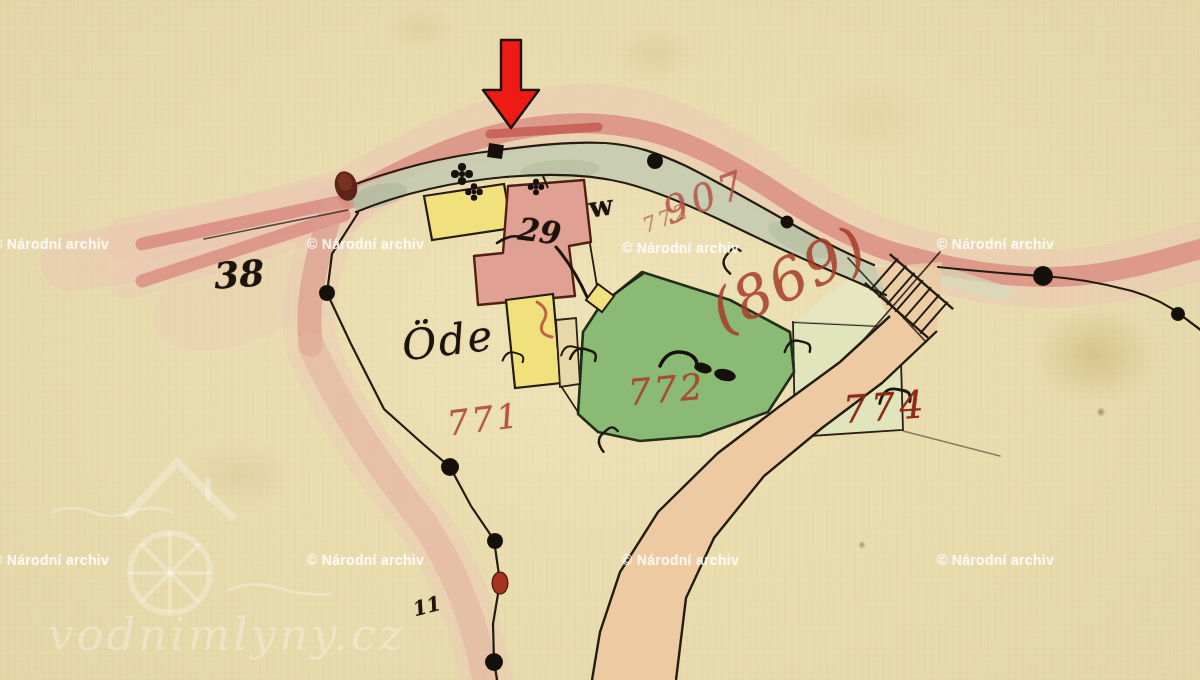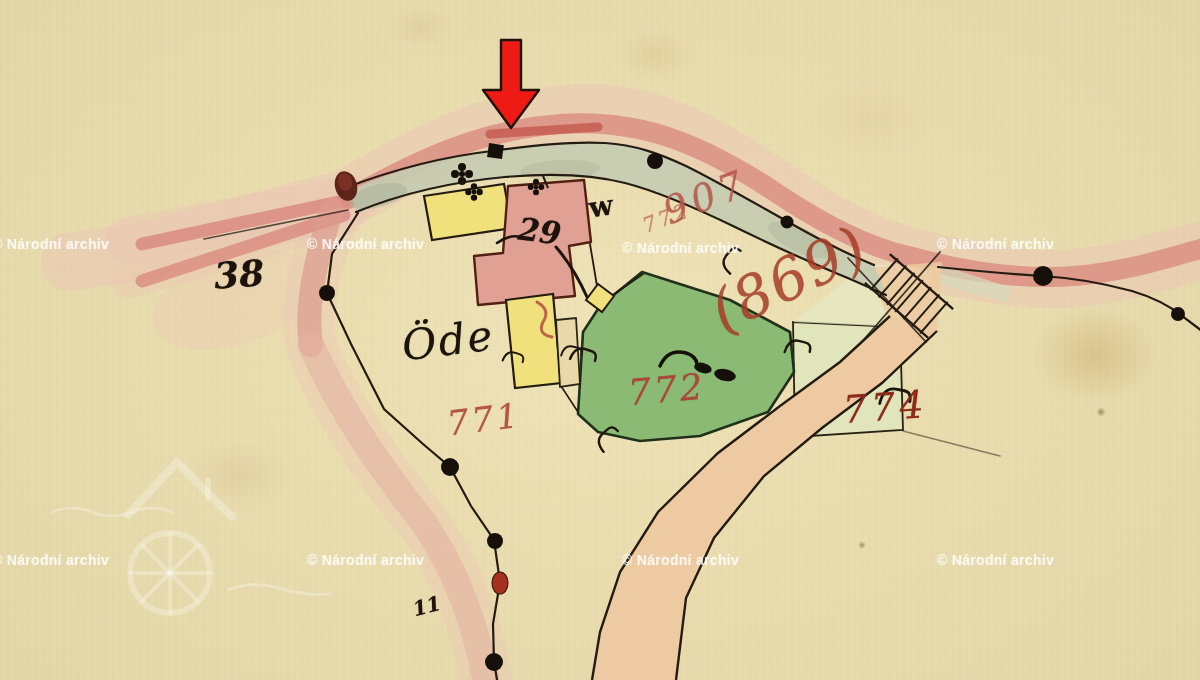--- a/index.html
+++ b/index.html
@@ -206,13 +206,14 @@
 
   <div class="wm" style="left:-8px;top:236px;">© Národní archiv</div>
   <div class="wm" style="left:307px;top:236px;">© Národní archiv</div>
   <div class="wm" style="left:622px;top:240px;">© Národní archiv</div>
   <div class="wm" style="left:937px;top:236px;">© Národní archiv</div>
   <div class="wm" style="left:-8px;top:552px;">© Národní archiv</div>
   <div class="wm" style="left:307px;top:552px;">© Národní archiv</div>
   <div class="wm" style="left:622px;top:552px;">© Národní archiv</div>
   <div class="wm" style="left:937px;top:552px;">© Národní archiv</div>
 
+  <div class="site-wm">vodnimlyny.cz</div>
 </div>
 
 </body></html>

